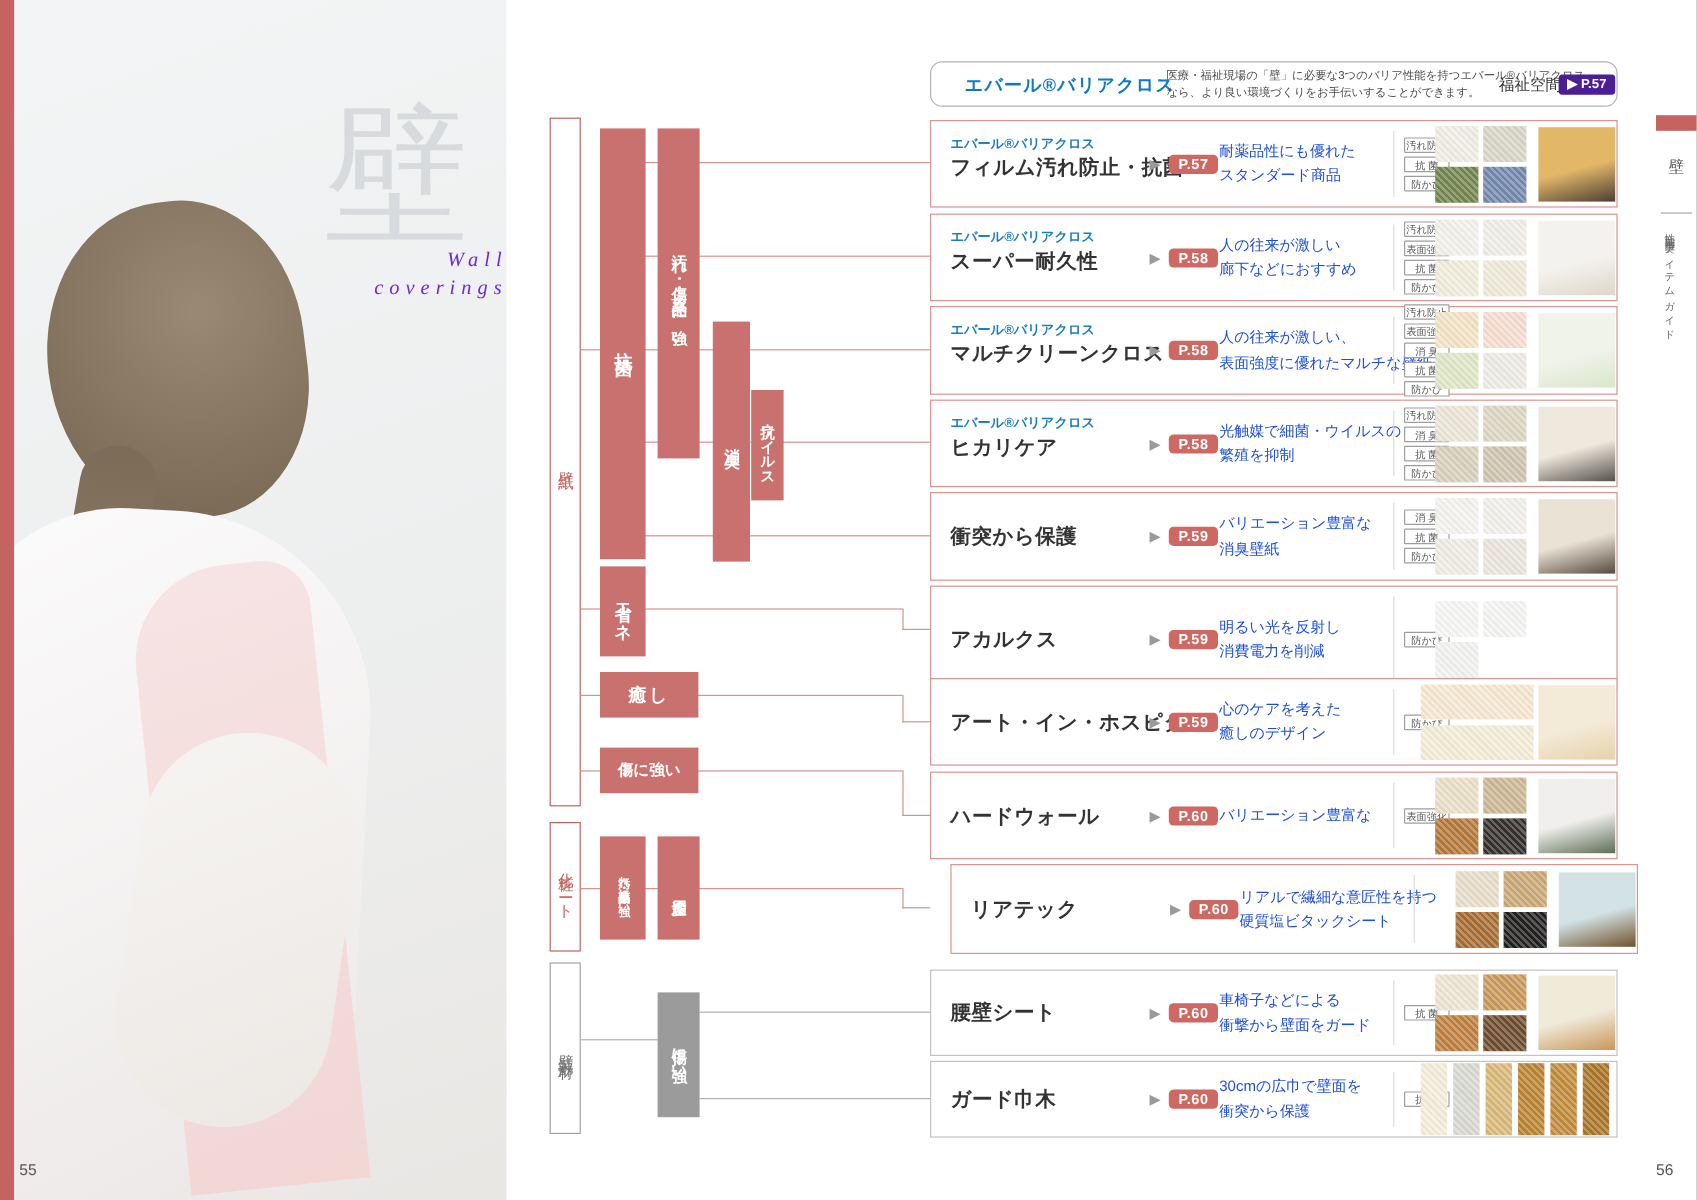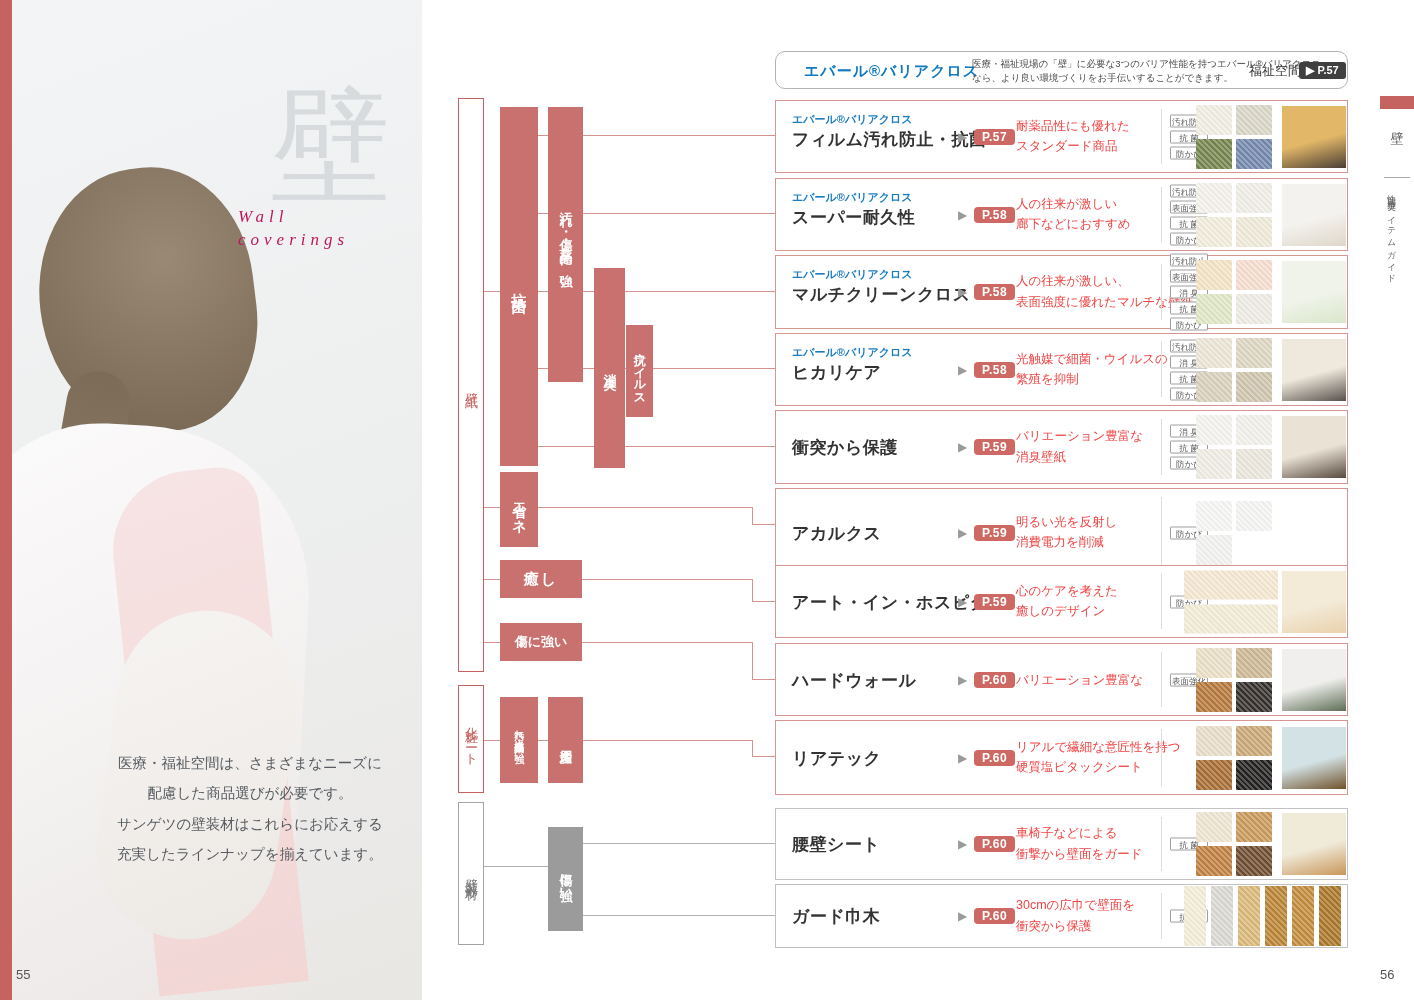--- a/index.html
+++ b/index.html
@@ -24,22 +24,22 @@
     background:linear-gradient(150deg,#fcfbfb 0%,#f2efef 60%,#eae6e4 100%);
     border-radius:140px 170px 0 0; transform:rotate(3deg); }
   .vest-pink { position:absolute; left:120px; top:470px; width:150px; height:520px;
     background:linear-gradient(170deg,#f6dfdf,#f3d2d0); border-radius:80px 40px 0 0;
     transform:rotate(-6deg); opacity:.8; }
   .arm-sleeve { position:absolute; left:95px; top:610px; width:180px; height:330px;
     background:linear-gradient(150deg,#f6f4f2,#ece8e4); border-radius:90px; transform:rotate(8deg); }
 
   .kanji-big { left:238px; top:86px; width:185px; text-align:center;
     font-family:"Liberation Serif", serif; font-size:120px; line-height:1; color:#d8dbde; }
-  .wall-sub { left:238px; top:206px; width:185px; text-align:left;
-    font-family:"Liberation Serif", serif; font-style:italic; color:#be185d;
+  .wall-sub { left:238px; top:206px; width:185px; text-align:right;
+    font-family:"Liberation Serif", serif; font-style:italic; color:#6d28d9;
     font-size:17px; letter-spacing:5px; line-height:1.35; }
   .headline { left:95px; top:646px; width:310px; text-align:center;
     font-family:"Liberation Serif", serif; font-size:27px; color:#42474d;
     letter-spacing:2px; line-height:1.6; white-space:pre-line; }
   .lead-body { left:100px; top:748px; width:300px; text-align:center;
     font-family:"Liberation Serif", serif; font-size:14.5px; color:#565b60;
     line-height:2.1; white-space:pre-line; }
   .pageno { font-size:13px; color:#555; }
   .pageno-left { left:16px; top:967px; }
   .pageno-right { left:1380px; top:967px; }
@@ -52,21 +52,21 @@
     font-size:8.5px; color:#666; letter-spacing:2px; }
 
   
   .header-box { left:775px; top:51px; width:573px; height:38px;
     border:1px solid #b3b3b3; border-radius:10px; background:#fff; }
   .header-title { position:absolute; left:28px; top:10px; font-size:15px; font-weight:bold; color:#0f7ac0; letter-spacing:1px; }
   .header-desc { position:absolute; left:196px; top:5px; font-size:9.5px; color:#4a4a4a; line-height:1.5; white-space:pre-line; }
   .header-more { position:absolute; left:473px; top:10px; font-size:13px; color:#333;
     font-family:"Liberation Serif", serif; }
   .header-badge { position:absolute; left:523px; top:10px; height:17px; padding:0 7px;
-    background:#404040; color:#fff; font-size:11px; font-weight:bold; line-height:17px; border-radius:3px; }
+    background:#4c1d95; color:#fff; font-size:11px; font-weight:bold; line-height:17px; border-radius:3px; }
 
   
   .trunk { border:1px solid #c4635f; background:#fff; display:flex; align-items:center; justify-content:center; }
   .trunk span { writing-mode:vertical-rl; text-orientation:upright; font-size:13px; color:#c4635f; letter-spacing:3px; }
   .trunk.gray { border-color:#a3a3a3; }
   .trunk.gray span { color:#767676; }
   .bar { background:#c9716e; color:#fff; display:flex; align-items:center; justify-content:center; font-weight:bold; }
   .bar span.v { writing-mode:vertical-rl; text-orientation:upright; line-height:1.55; }
   .bar.gray { background:#9b9b9b; }
   .fl-line { background:#d5928f; }
@@ -77,21 +77,21 @@
   .row.gray-border { border-color:#c2c2c2; }
   .row .brand { position:absolute; left:16px; top:11px; font-size:11px; font-weight:bold; color:#1a7dc0; }
   .row .name  { position:absolute; left:16px; top:27px; font-size:17px; font-weight:bold; color:#333; letter-spacing:.5px; }
   .row.no-brand .name { top:50%; transform:translateY(-50%); }
   .row .arrow { position:absolute; left:182px; top:50%; transform:translateY(-50%);
     font-size:12px; color:#9a9a9a; }
   .row .badge { position:absolute; left:198px; top:50%; transform:translateY(-50%);
     background:#cd6862; color:#fff; font-size:12px; font-weight:bold;
     padding:1px 8px; border-radius:4px; letter-spacing:.5px; }
   .row .desc { position:absolute; left:240px; top:50%; transform:translateY(-50%);
-    font-size:12.5px; color:#ef4444; line-height:1.65; white-space:pre-line; }
+    font-size:12.5px; color:#1d4ed8; line-height:1.65; white-space:pre-line; }
   .row .vdiv { position:absolute; left:385px; top:8px; bottom:8px; width:1px; background:#ddd; }
   .row .tags { position:absolute; left:394px; top:50%; transform:translateY(-50%); width:38px; }
   .row .tag { border:1px solid #9e9e9e; color:#555; background:#fff; font-size:8.5px;
     height:13px; line-height:12px; text-align:center; margin-bottom:3px; border-radius:1px; }
   .row .tag:last-child { margin-bottom:0; }
   .row .swatches { position:absolute; left:420px; top:50%; transform:translateY(-50%);
     display:grid; grid-template-columns:36px 36px; gap:4px; }
   .row .swatches.wide2 { grid-template-columns:94px; gap:5px; left:408px; }
   .row .swatches.strips6 { grid-template-columns:repeat(6,22px); gap:5px; left:408px; }
   .row .cell { width:36px; height:30px;
@@ -111,24 +111,20 @@
   <div class="abs photo-area">
     <div class="hair"></div>
     <div class="ponytail"></div>
     <div class="body-shirt"></div>
     <div class="vest-pink"></div>
     <div class="arm-sleeve"></div>
   </div>
   <div class="abs kanji-big">壁</div>
   <div class="abs wall-sub" style="white-space:pre-line;">Wall
 coverings</div>
-  <div class="abs lead-body">医療・福祉空間は、さまざまなニーズに
-配慮した商品選びが必要です。
-サンゲツの壁装材はこれらにお応えする
-充実したラインナップを揃えています。</div>
   <div class="abs pageno pageno-left">55</div>
   <div class="abs pageno pageno-right">56</div>
 
   <div class="abs edge-red"></div>
   <div class="abs edge-kanji">壁</div>
   <div class="abs edge-div"></div>
   <div class="abs edge-guide">性能別推奨アイテムガイド</div>
 
   <div class="abs header-box">
     <div class="header-title">エバール®バリアクロス</div>
@@ -356,21 +352,21 @@
           <div class="tag">表面強化</div>
         </div>
       <div class="swatches grid4">
           <div class="cell" style="background-color: rgb(234, 223, 198);"></div>
           <div class="cell" style="background-color: rgb(204, 184, 148);"></div>
           <div class="cell" style="background-color: rgb(181, 120, 58);"></div>
           <div class="cell" style="background-color: rgb(53, 48, 44);"></div>
         </div>
       <div class="photo" style="background: linear-gradient(165deg, rgb(240, 239, 237) 55%, rgb(93, 110, 85) 100%);"></div>
     </div>
-      <div class="row no-brand" style="top: 720px; height: 75px;">
+      <div class="row no-brand" style="top: 720px; height: 75px; margin-left: 17px;">
 
       <div class="name">リアテック</div>
       <span class="arrow">▶</span>
       <span class="badge">P.60</span>
       <div class="desc">リアルで繊細な意匠性を持つ
 硬質塩ビタックシート</div>
       <div class="vdiv"></div>
       <div class="tags"></div>
       <div class="swatches grid4">
           <div class="cell" style="background-color: rgb(231, 221, 201);"></div>

